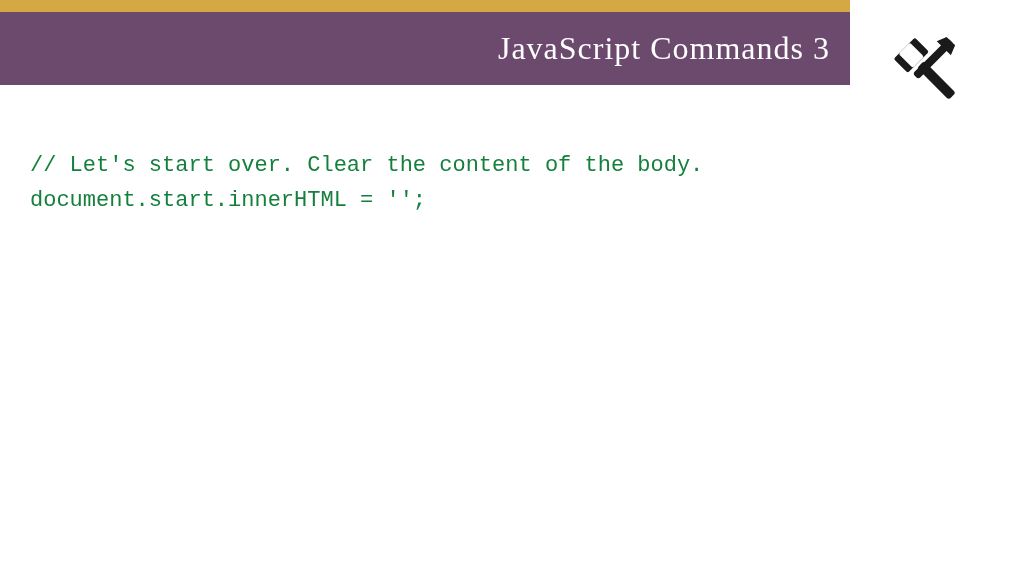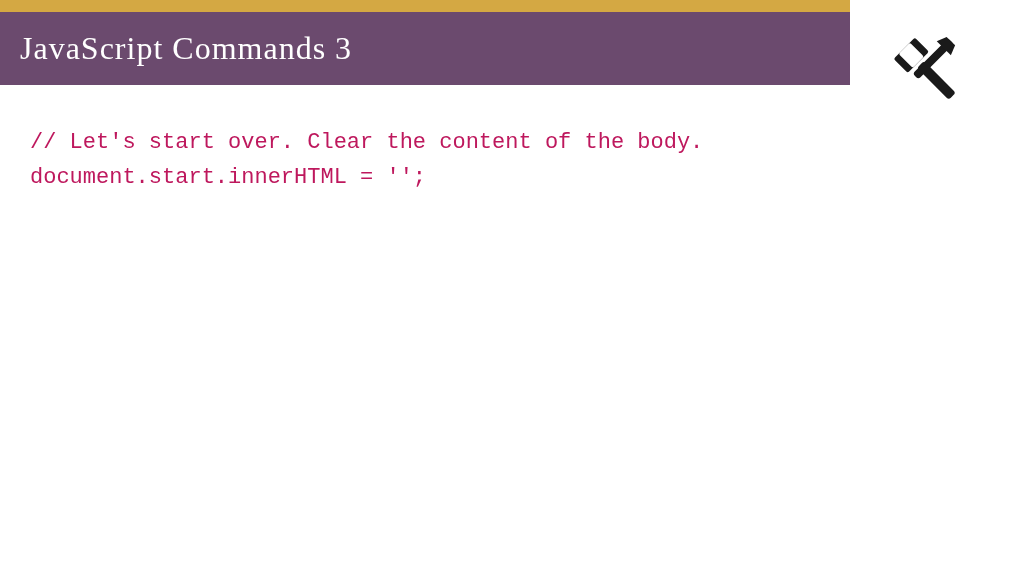--- a/index.html
+++ b/index.html
@@ -25,44 +25,44 @@
 
     .yellow-stripe {
       height: 12px;
       background: #d4a843;
       width: 100%;
     }
 
     .title-bar {
       background: #6b4a6e;
       padding: 18px 20px;
-      text-align: left;
+      text-align: right;
     }
 
     .title-text {
       color: #ffffff;
       font-family: Georgia, 'Times New Roman', serif;
       font-size: 32px;
       font-weight: normal;
       letter-spacing: 1px;
     }
 
     .tools-icon {
       position: absolute;
       top: 28px;
       right: 60px;
       width: 80px;
       height: 80px;
     }
 
     .code-area {
-      padding: 40px 30px;
+      padding: 63px 30px;
       font-family: 'Courier New', Courier, monospace;
       font-size: 22px;
-      color: #be185d;
+      color: #15803d;
       line-height: 1.6;
     }
 
     .code-line {
       white-space: pre;
     }
   </style>
 </head>
 <body>
 

